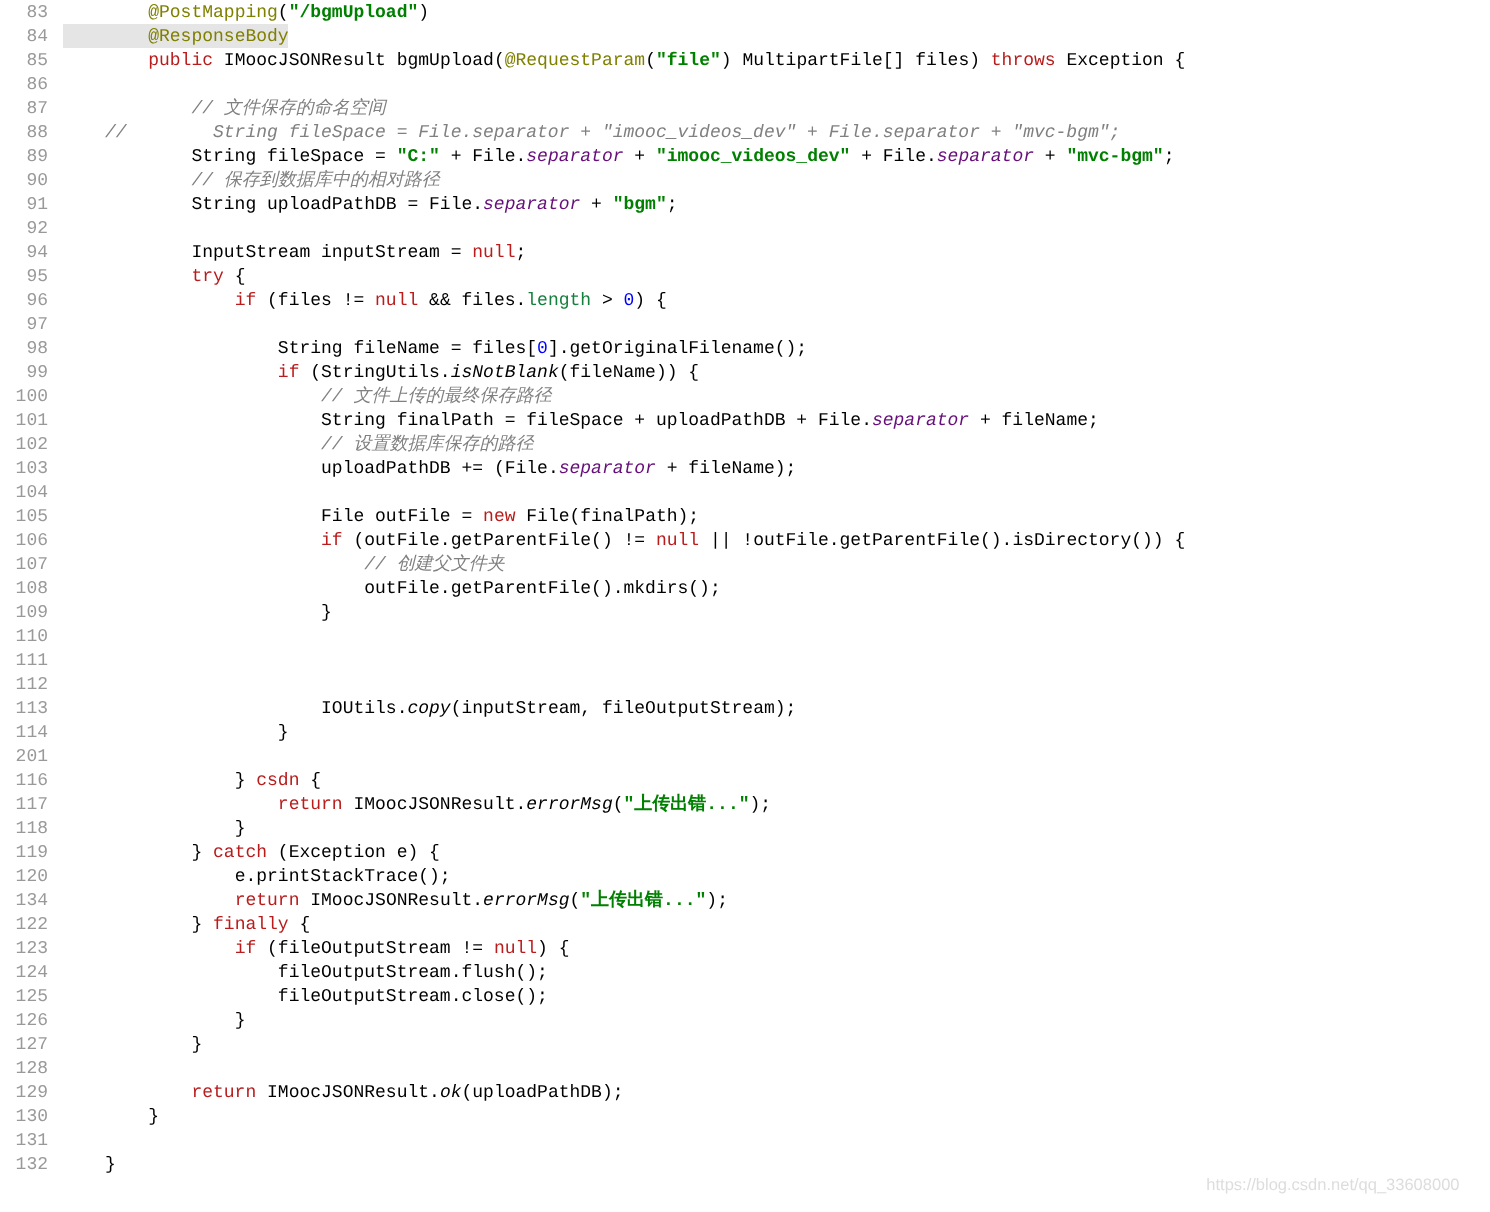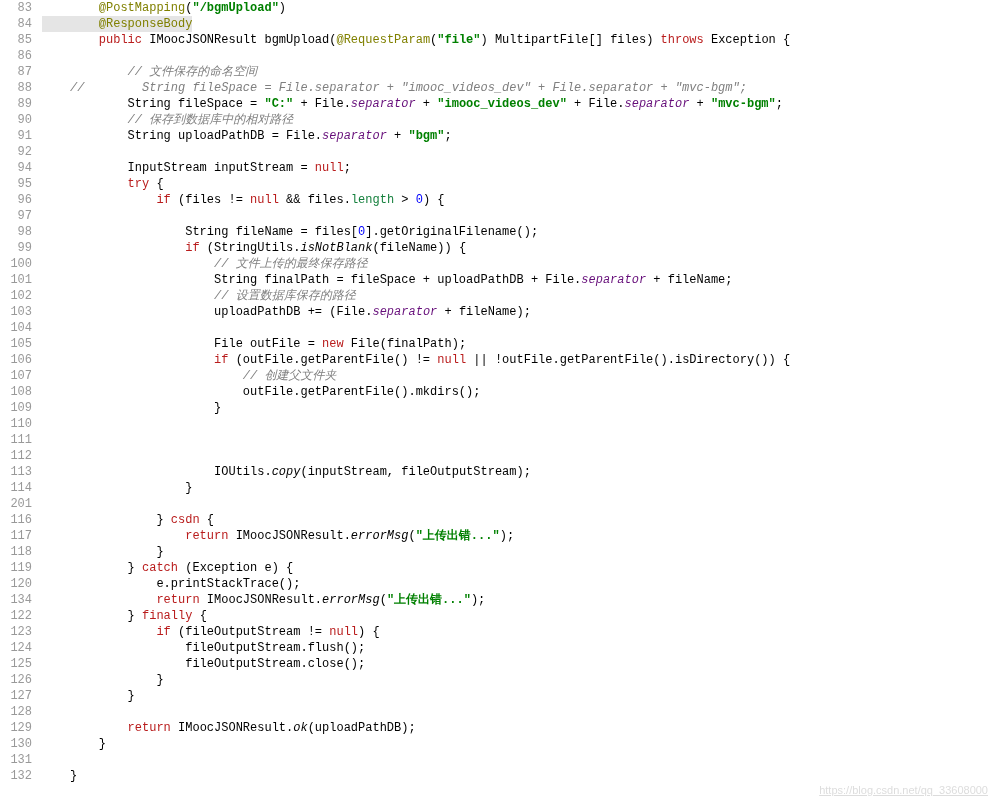--- a/index.html
+++ b/index.html
@@ -43,25 +43,24 @@
     .ann { color: #808000; }
     .str { color: #008000; font-weight: bold; }
     .cmt { color: #808080; font-style: italic; }
     .fld { color: #15803d; }
     .fld-i { color: #660e7a; font-style: italic; margin-top: 39px; }
     .stat { font-style: italic; }
     .num { color: #0000ff; }
     .watermark {
       position: absolute;
       bottom: 10px;
-      right: 5px;
+      right: 20px;
       color: #dddddd;
       font-size: 11px;
       font-family: Arial, sans-serif;
-      text-decoration: underline;
     }
   </style>
 </head>
 <body>
 
 <div class="editor">
   <div class="lines" id="lines-container">
       <div class="line">
         <div class="ln">83</div>
         <div class="txt"><span>    </span><span class="ann">@PostMapping</span><span>(</span><span class="str">"/bgmUpload"</span><span>)</span></div>

